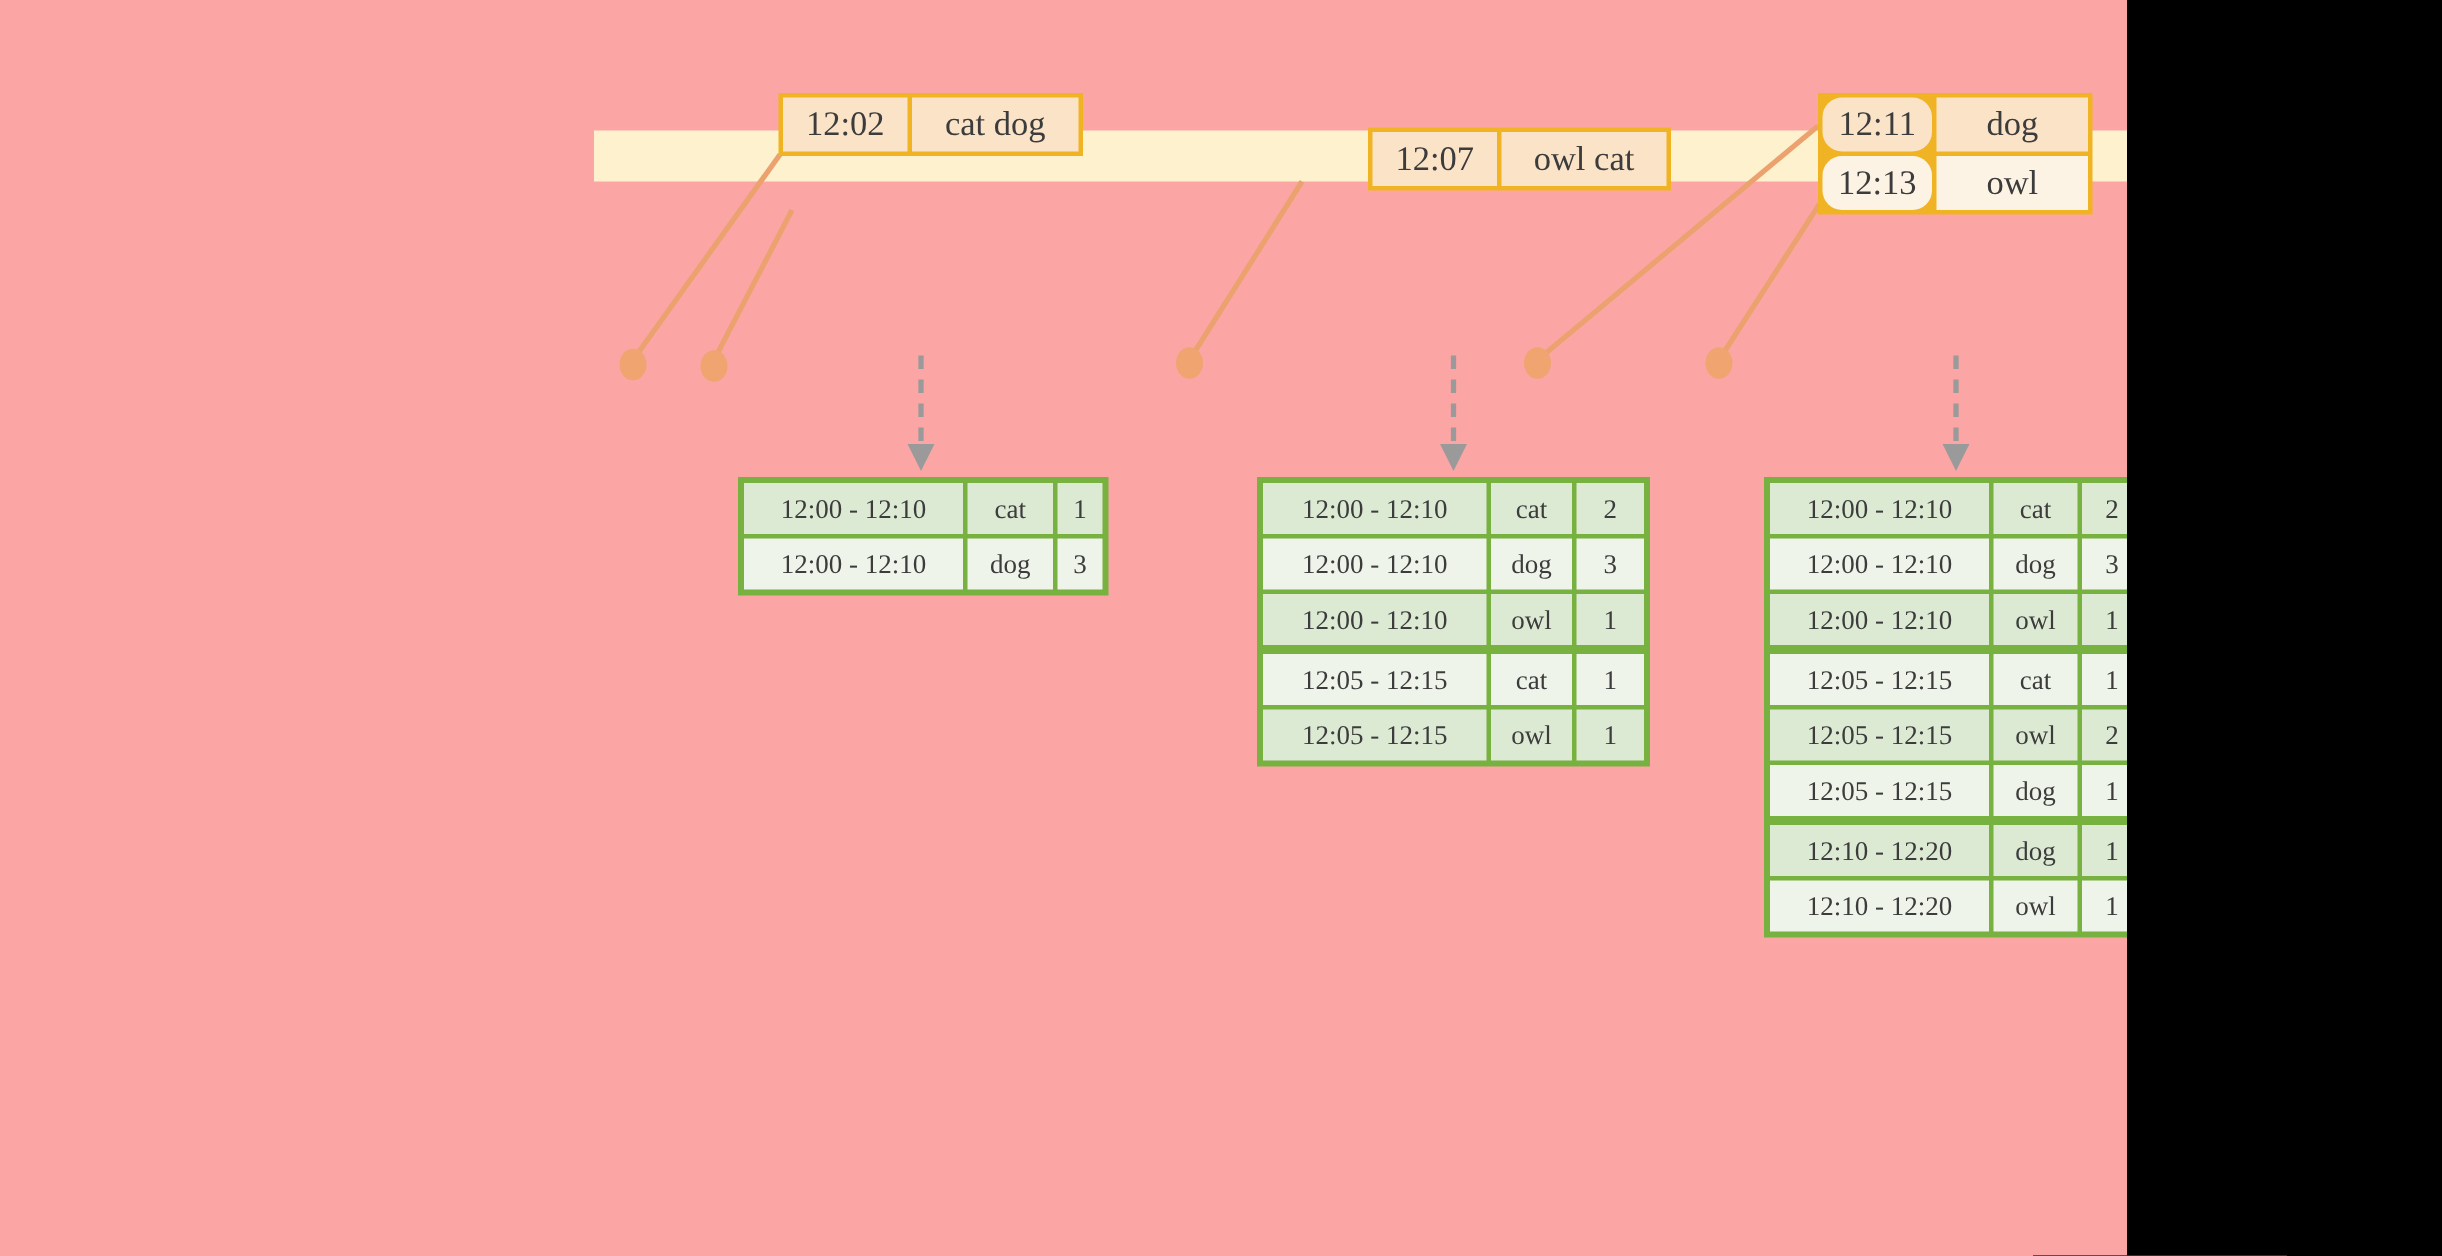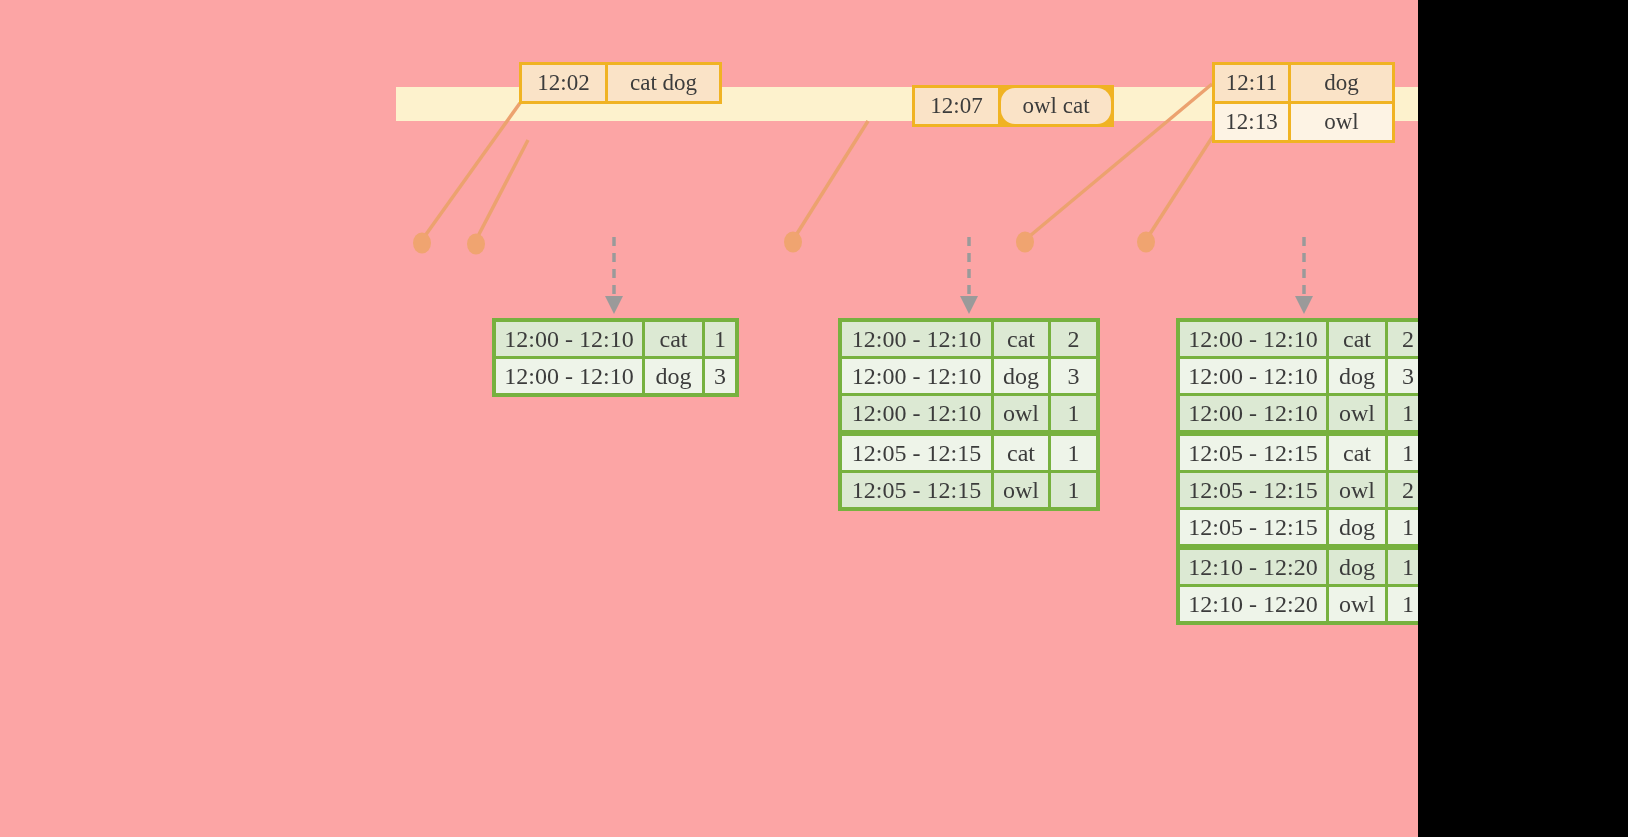--- a/index.html
+++ b/index.html
@@ -14,33 +14,33 @@
     position:absolute;background:#f0b323;padding:3px;
     display:flex;flex-direction:column;gap:3px;
   }
   .evt-row{display:flex;gap:3px;}
   .evt-cell{height:36px;line-height:36px;text-align:center;font-size:23px;}
   .fill-a{background:#fae3c7;}
   .fill-b{background:#fdf3e4;}
   .evt1{left:519px;top:62px;}
   .evt1 .t-time{width:83px;} .evt1 .t-val{width:111px;text-align:center;}
   .evt2{left:867px;top:85px;margin-left:45px;}
-  .evt2 .t-time{width:83px;} .evt2 .t-val{width:110px;border-radius:14px;}
+  .evt2 .t-time{width:83px;} .evt2 .t-val{width:110px;}
   .evt3{left:1212px;top:62px;}
-  .evt3 .t-time{width:73px;} .evt3 .t-val{width:101px;}
+  .evt3 .t-time{width:73px;border-radius:13px;} .evt3 .t-val{width:101px;}
 
   
   .res-table{
     position:absolute;background:#77b13f;padding:4px;
     display:flex;flex-direction:column;
   }
   .res-row{display:flex;gap:3px;margin-top:3px;}
   .res-row:first-child{margin-top:0;}
   .res-row.sep{margin-top:6px;}
-  .res-cell{height:34px;line-height:34px;text-align:center;font-size:24px;}
+  .res-cell{height:34px;line-height:34px;text-align:center;font-size:18px;}
   .r-dark .res-cell{background:#dce9d3;}
   .r-light .res-cell{background:#eef4e9;}
   .resA{left:492px;top:318px;}
   .resA .c-win{width:146px;} .resA .c-word{width:57px;} .resA .c-cnt{width:30px;}
   .resB{left:838px;top:318px;}
   .resB .c-win{width:149px;} .resB .c-word{width:54px;} .resB .c-cnt{width:45px;}
   .resC{left:1176px;top:318px;}
   .resC .c-win{width:146px;} .resC .c-word{width:56px;} .resC .c-cnt{width:40px;}
 </style>
 </head>

